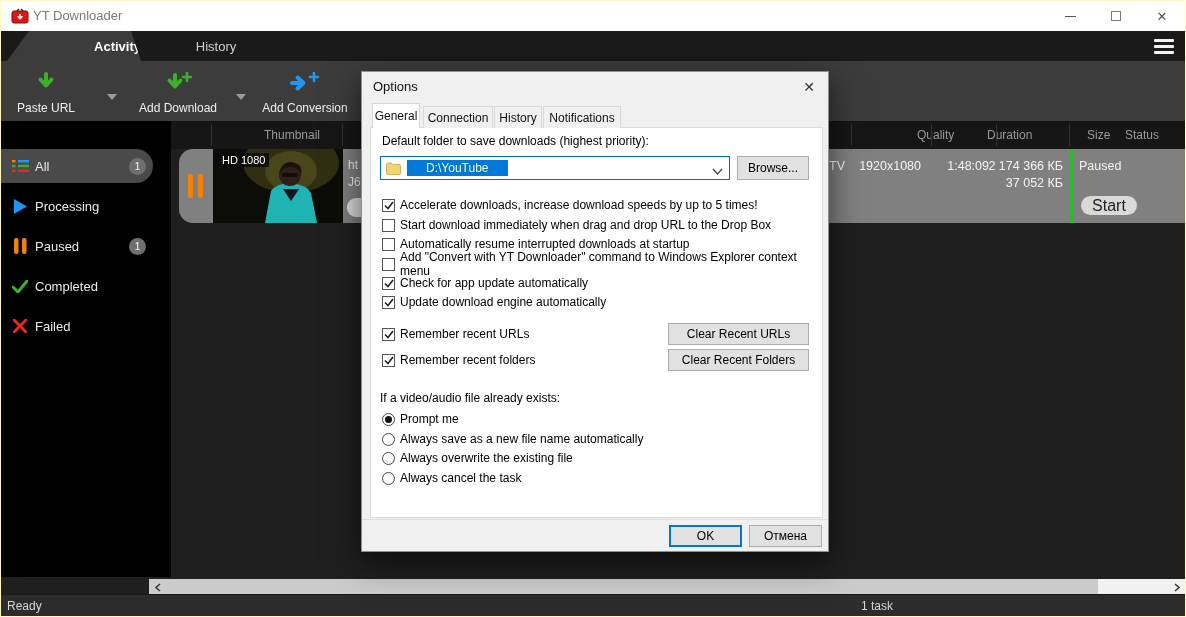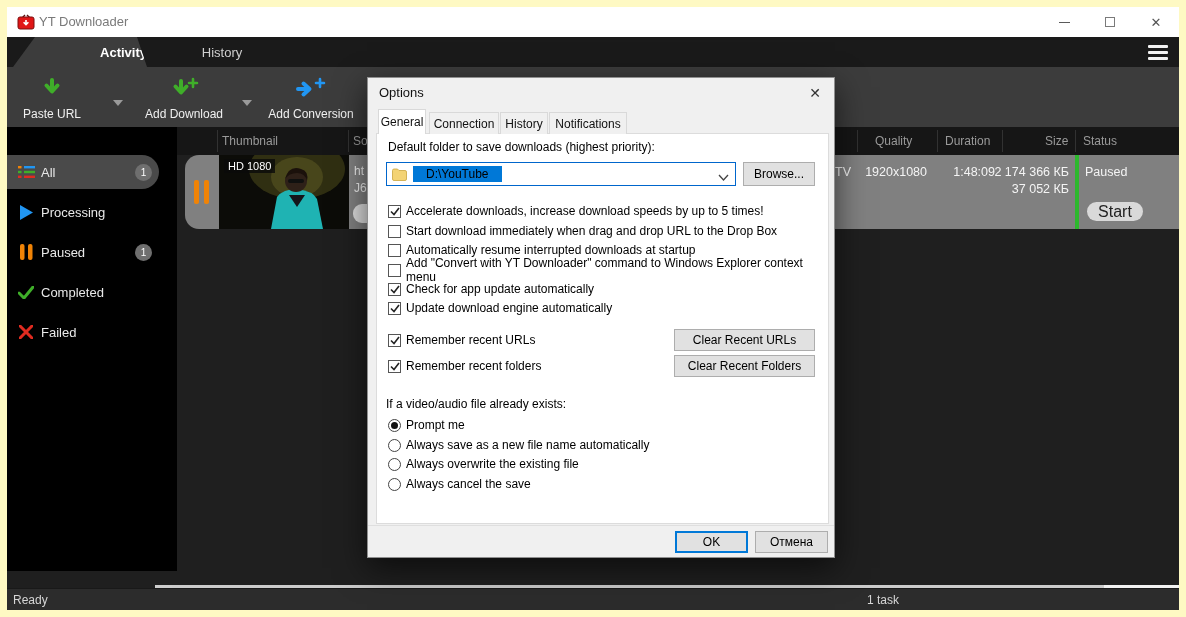--- a/index.html
+++ b/index.html
@@ -1,18 +1,18 @@
 <!DOCTYPE html>
 <html><head>
 <meta charset="utf-8">
 <style>
   * { margin:0; padding:0; box-sizing:border-box; }
   body { font-family:"Liberation Sans", sans-serif; background:#555; }
   .window { position:relative; width:1186px; height:617px; background:#1f1f1f;
-            border:7px solid #fef9c3; overflow:hidden; font-family:"Liberation Sans",sans-serif; }
+            border:1px solid #fef9c3; overflow:hidden; font-family:"Liberation Sans",sans-serif; }
   .abs { position:absolute; }
 
   
   .titlebar { position:absolute; left:0; top:0; width:100%; height:30px; background:#ffffff; }
   .app-title { position:absolute; left:32px; top:7px; font-size:13px; color:#7a7a7a; }
   .winctl { position:absolute; top:0; height:30px; width:46px; display:flex; align-items:center; justify-content:center; color:#5a5a5a; }
   .min-glyph { width:11px; height:1px; background:#5a5a5a; }
   .max-glyph { width:10px; height:10px; border:1px solid #7a7a7a; }
   .close-glyph { font-size:13px; color:#555; line-height:1; }
 
@@ -38,21 +38,21 @@
   .sidebar { position:absolute; left:0; top:120px; width:170px; bottom:39px; background:#000000; }
   .side-item { position:absolute; left:0; width:170px; height:34px; display:flex; align-items:center; color:#e8e8e8; font-size:13px; }
   .side-item .ic { width:18px; margin-left:10px; margin-right:6px; display:flex; justify-content:center; }
   .side-sel { position:absolute; left:0; top:28px; width:152px; height:34px; background:#4a4a4a; border-radius:0 17px 17px 0; }
   .badge { position:absolute; left:128px; width:17px; height:17px; border-radius:50%; background:#6f6f6f;
            color:#fff; font-size:10px; display:flex; align-items:center; justify-content:center; }
 
   
   .thead { position:absolute; left:170px; top:120px; right:0; height:28px; background:#161616; color:#9a9a9a; font-size:12px; }
   .thead .sep { position:absolute; top:3px; width:1px; height:22px; background:#323232; }
-  .thead span { position:absolute; top:7px; }
+  .thead span { position:absolute; top:7px;margin-left:48px; }
   .trow { position:absolute; left:178px; top:148px; right:0; height:74px; background:#808080; border-radius:14px 0 0 14px; color:#f4f4f4; }
   .pause-ic { position:absolute; left:9px; top:25px; display:flex; gap:5px; }
   .pause-ic div { width:5px; height:24px; background:#f08306; border-radius:2px; }
   .thumb { position:absolute; left:34px; top:0; width:130px; height:74px; background:#0b0b07; overflow:hidden; }
   .hd-badge { position:absolute; left:5px; top:4px; background:rgba(10,10,10,.8); color:#fff; font-size:11px; padding:1px 4px; }
   .srccol { position:absolute; left:169px; top:8px; width:13px; overflow:hidden; font-size:12px; color:#eee; line-height:17px; }
   .rowbtn-frag { position:absolute; left:168px; top:49px; width:14px; height:19px; background:#dcdcdc; border-radius:9px 0 0 9px; }
   .cell { position:absolute; font-size:12.5px; }
   .status-bar-green { position:absolute; left:890px; top:0; width:4px; height:74px; background:#2db82d; }
   .start-btn { position:absolute; left:902px; top:47px; width:56px; height:19px; background:#d9d9d9; border-radius:10px;
@@ -78,21 +78,21 @@
   .dlg-tab { position:absolute; top:34px; height:22px; background:#f0f0f0; border:1px solid #d9d9d9; border-bottom:none;
              display:flex; align-items:center; justify-content:center; color:#111; }
   .dlg-tab.active { top:31px; height:25px; background:#fff; z-index:3; }
   .dlg-footer-line { position:absolute; left:0; right:0; top:447px; height:1px; background:#dfdfdf; }
   .dlg-btn { position:absolute; top:453px; width:73px; height:22px; background:#e1e1e1; border:1px solid #adadad;
              display:flex; align-items:center; justify-content:center; color:#000; }
   .dlg-btn.default { border:2px solid #0078d7; }
   .fld-label { position:absolute; left:20px; top:62px; }
   .combo { position:absolute; left:18px; top:84px; width:350px; height:24px; background:#fff; border:1px solid #0066cc;
            display:flex; align-items:center; padding-left:5px; }
-  .combo .val { background:#0078d7; color:#000000; padding:1px 13px; margin-left:6px; }
+  .combo .val { background:#0078d7; color:#fef9c3; padding:1px 19px; margin-left:6px; }
   .combo .chev { position:absolute; right:6px; top:7px; }
   .browse-btn { position:absolute; left:375px; top:84px; width:72px; height:24px; background:#e1e1e1; border:1px solid #adadad;
                 display:flex; align-items:center; justify-content:center; }
   .cbrow, .rdrow { position:absolute; left:20px; display:flex; align-items:center; height:16px; }
   .cb { width:13px; height:13px; border:1px solid #555; background:#fff; margin-right:5px; flex:none;
         display:flex; align-items:center; justify-content:center; }
   .rd { width:13px; height:13px; border:1px solid #444; border-radius:50%; background:#fff; margin-right:5px; flex:none;
         display:flex; align-items:center; justify-content:center; }
   .rd .dot { width:7px; height:7px; border-radius:50%; background:#111; }
   .clear-btn { position:absolute; left:306px; width:141px; height:22px; background:#e1e1e1; border:1px solid #adadad;
@@ -400,21 +400,21 @@
     <div class="rdrow" style="top:359px">
       <span class="rd"></span>
       <span>Always save as a new file name automatically</span>
     </div>
     <div class="rdrow" style="top:378px">
       <span class="rd"></span>
       <span>Always overwrite the existing file</span>
     </div>
     <div class="rdrow" style="top:398px">
       <span class="rd"></span>
-      <span>Always cancel the save</span>
+      <span>Always cancel the task</span>
     </div>
 
     <div class="dlg-footer-line"></div>
     <div class="dlg-btn default" style="left:307px">
         <span>OK</span>
       </div>
     <div class="dlg-btn" style="left:387px">
         <span>Отмена</span>
       </div>
   </div>

